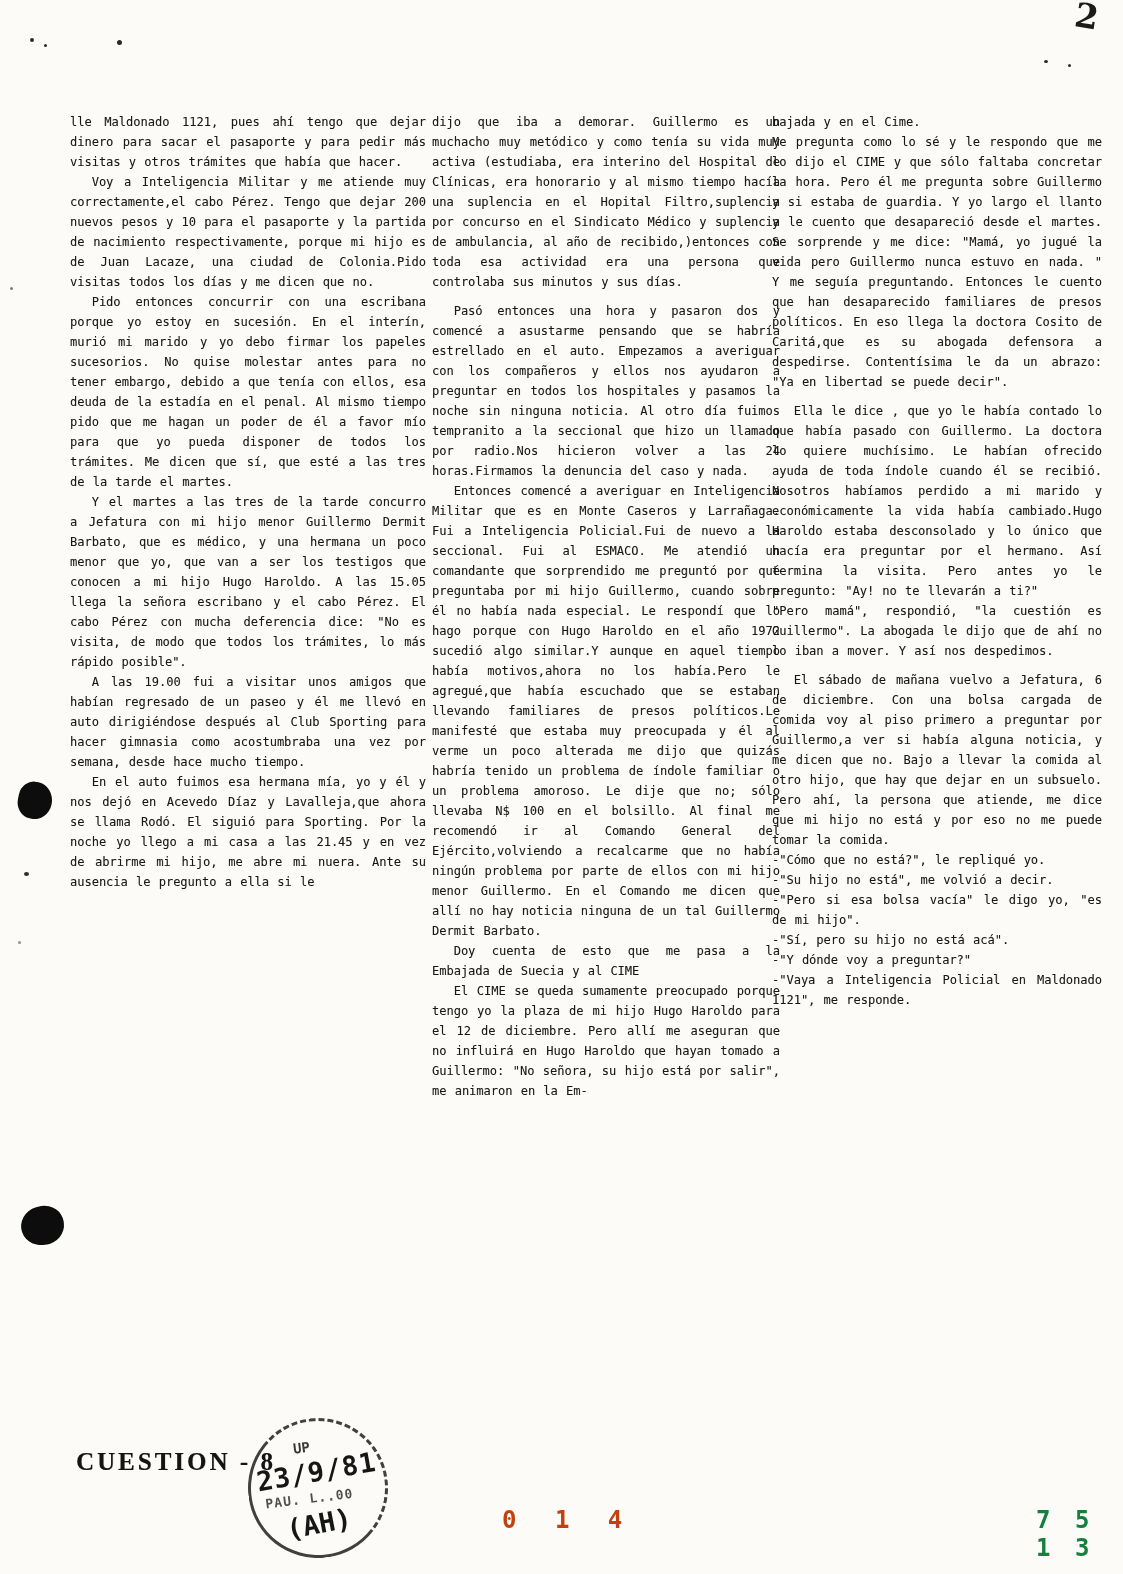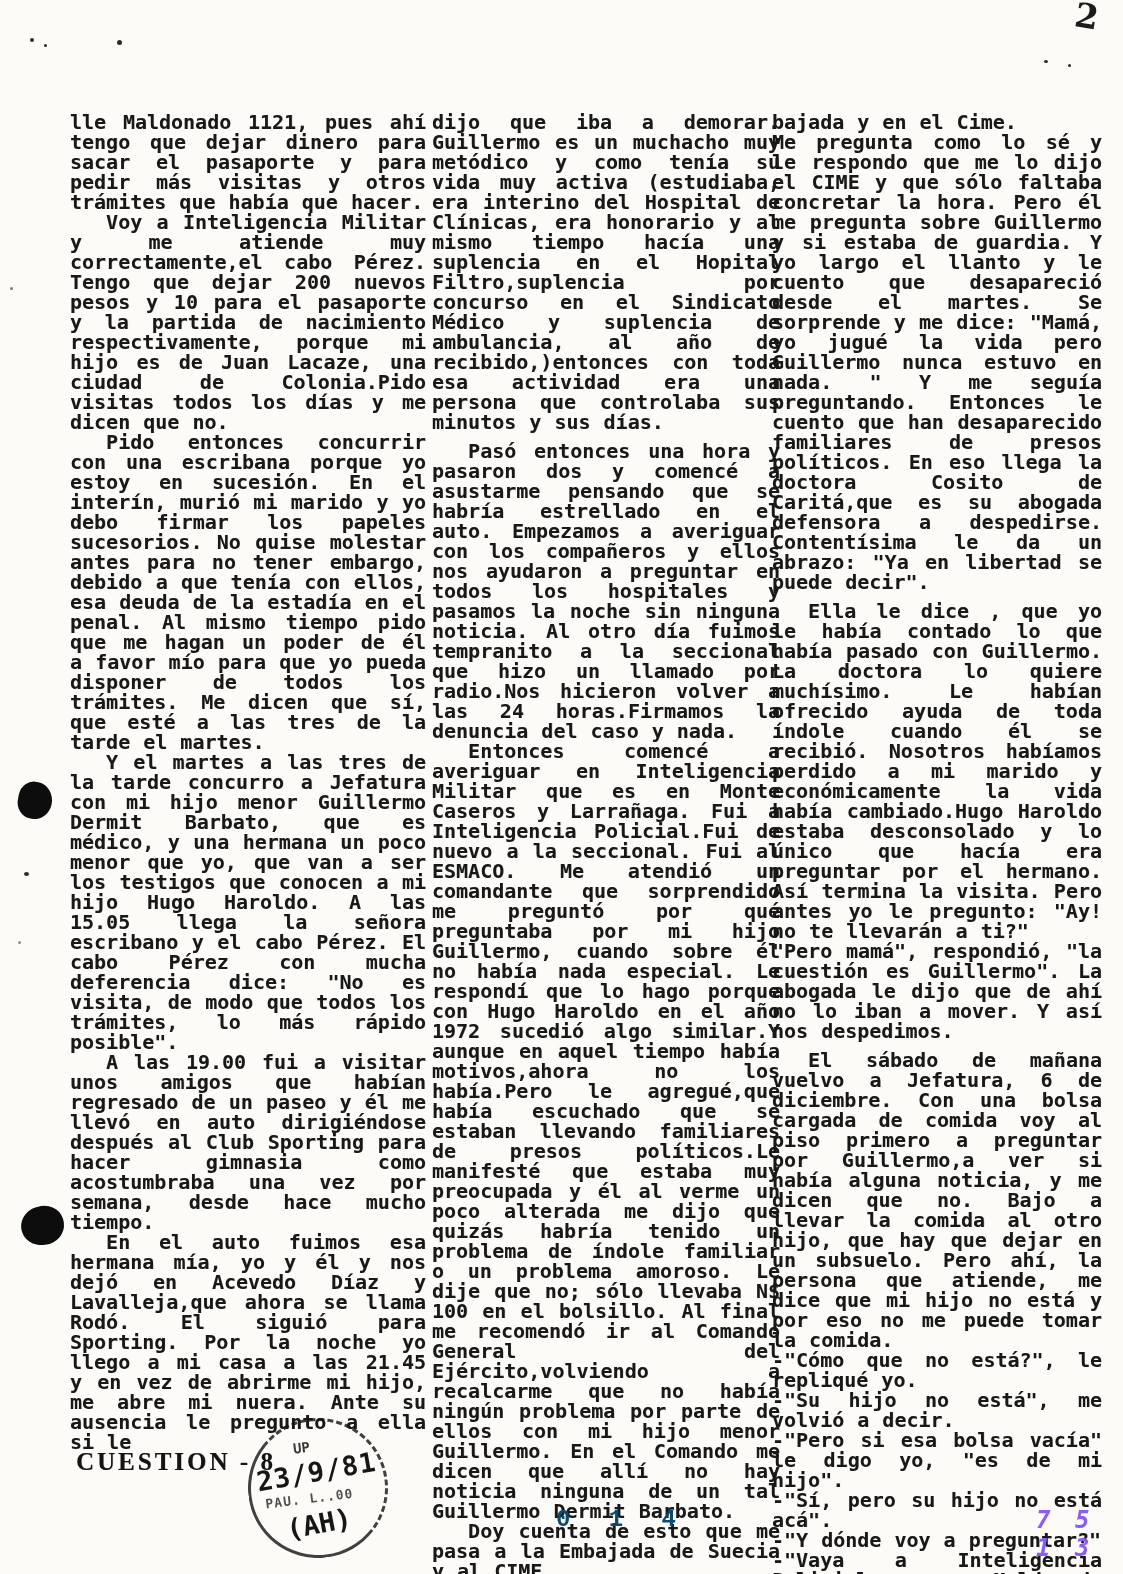--- a/index.html
+++ b/index.html
@@ -7,22 +7,22 @@
     position:relative;
     width:1123px;height:1574px;
     margin:0 auto;
     background:#fcfbf7;
     overflow:hidden;
     font-family:"DejaVu Sans Mono", monospace;
     color:#181818;
   }
   .col{
     position:absolute;top:112px;
-    font-size:20px;line-height:20px;
-    font-weight:bold;
+    font-size:12px;line-height:20px;
+    font-weight:normal;
     text-align:justify;
     word-spacing:1px;
     text-shadow:0.3px 0.3px 0 rgba(25,25,25,.28);
   }
   .col p{margin:0;}
   .col p.ind{text-indent:3ch;}
   .col p.gap{margin-top:9px;}
   #col1{left:70px;width:356px;}
   #col2{left:432px;width:348px;}
   #col3{left:772px;width:330px;}
@@ -68,22 +68,22 @@
   .blob1{left:18px;top:782px;width:34px;height:37px;border-radius:46% 54% 52% 48%;transform:rotate(12deg);}
   .blob2{left:21px;top:1206px;width:43px;height:39px;border-radius:52% 48% 50% 50%;transform:rotate(-8deg);}
 
   .speck{position:absolute;background:#2a2a2a;border-radius:50%;}
 
   .faint{
     position:absolute;top:1506px;
     font-size:24px;font-weight:bold;
     filter:blur(0.6px);
   }
-  .faint-center{left:556px;color:#0c4a6e;letter-spacing:12px;font-family:Liberation Mono, monospace;}
-  .faint-right{left:1036px;color:#8b5cf6;letter-spacing:5px;font-style:italic;}
+  .faint-center{left:502px;color:#c2410c;letter-spacing:12px;}
+  .faint-right{left:1036px;color:#15803d;letter-spacing:5px;}
 </style>
 </head>
 <body>
 
 <div class="page">
 
   <div class="pagenum">2</div>
 
   <div class="col" id="col1">
     <p>lle Maldonado 1121, pues ahí tengo que dejar dinero para sacar el pasaporte y para pedir más visitas y otros trámites que había que hacer.</p>

